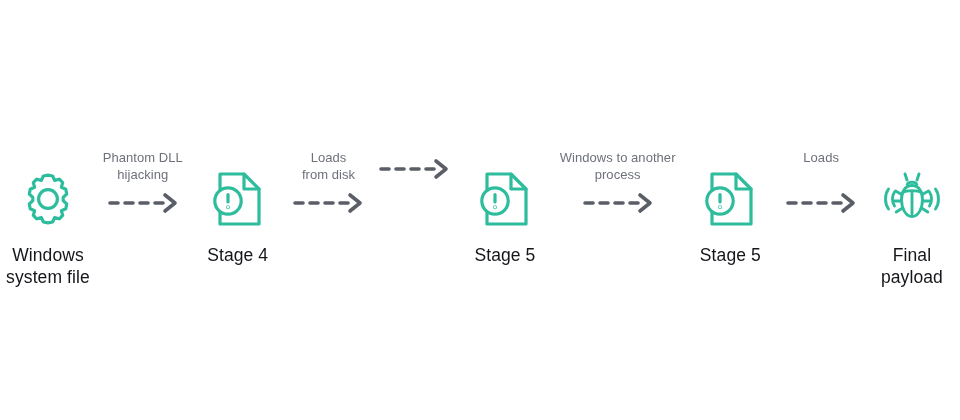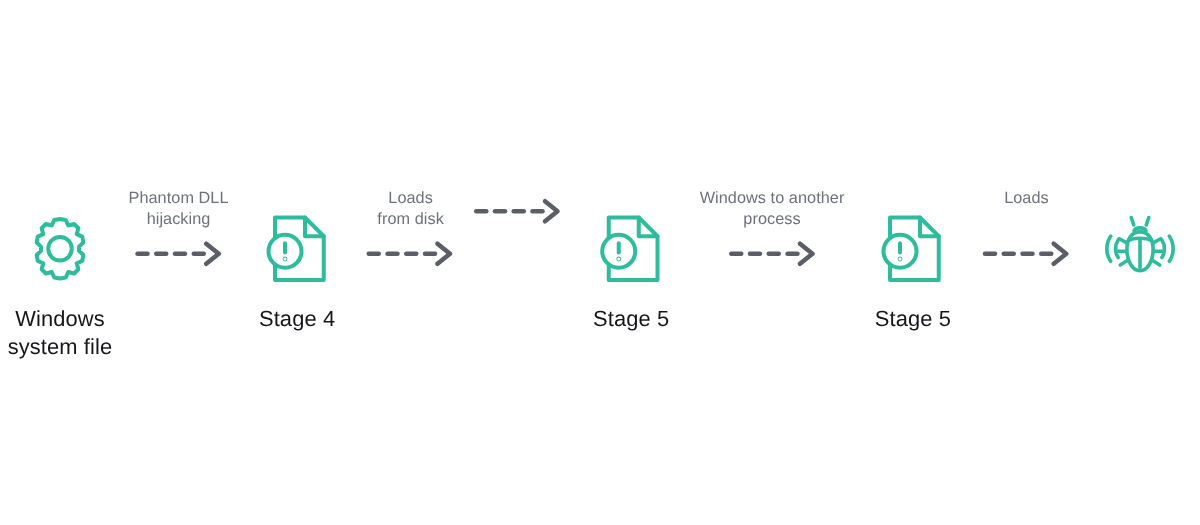--- a/index.html
+++ b/index.html
@@ -251,16 +251,18 @@
 
           <line x1="20.8" y1="25.5" x2="14.5" y2="22"></line>
           <line x1="20.2" y1="32" x2="13.5" y2="32"></line>
           <line x1="21.5" y1="39" x2="15.2" y2="43"></line>
 
           <line x1="41.2" y1="25.5" x2="47.5" y2="22"></line>
           <line x1="41.8" y1="32" x2="48.5" y2="32"></line>
           <line x1="40.5" y1="39" x2="46.8" y2="43"></line>
         </svg>
       </div>
+      <div class="node-caption">Final
+payload</div>
     </div>
 
   </div>
 </div>
 
 </body></html>

